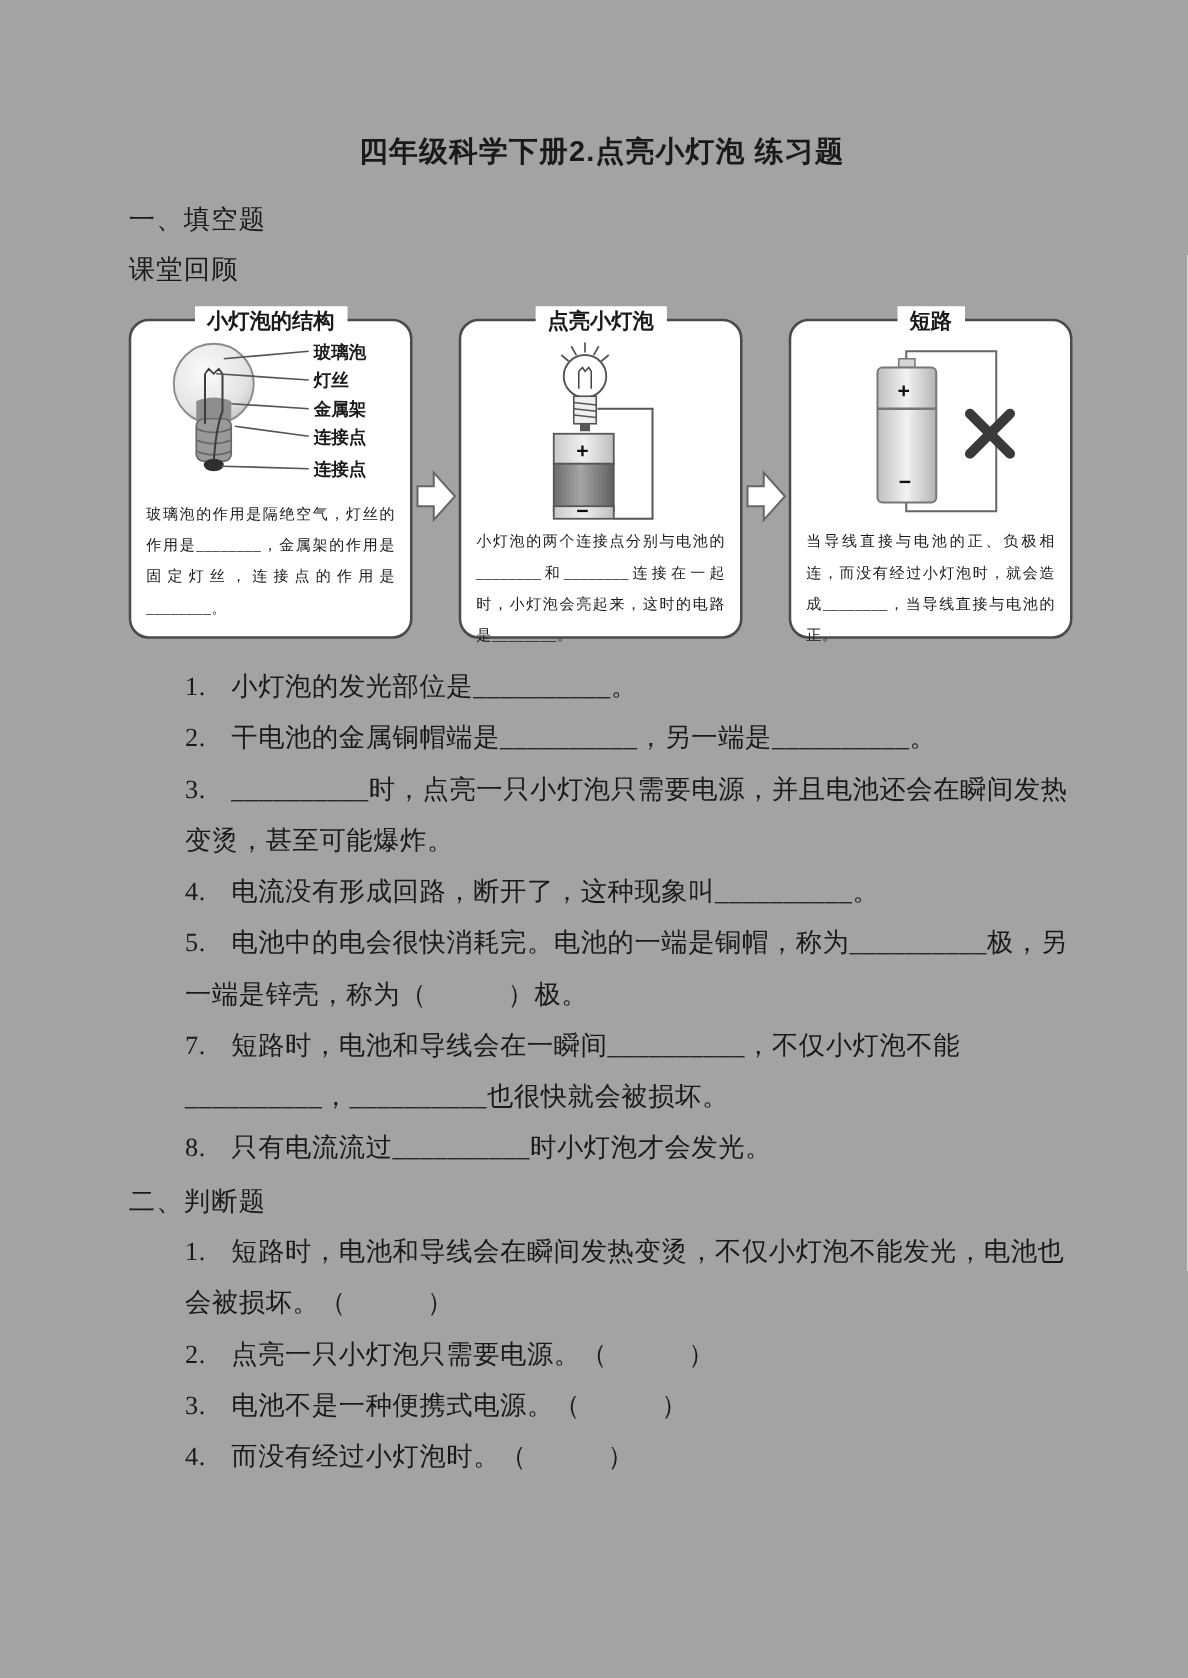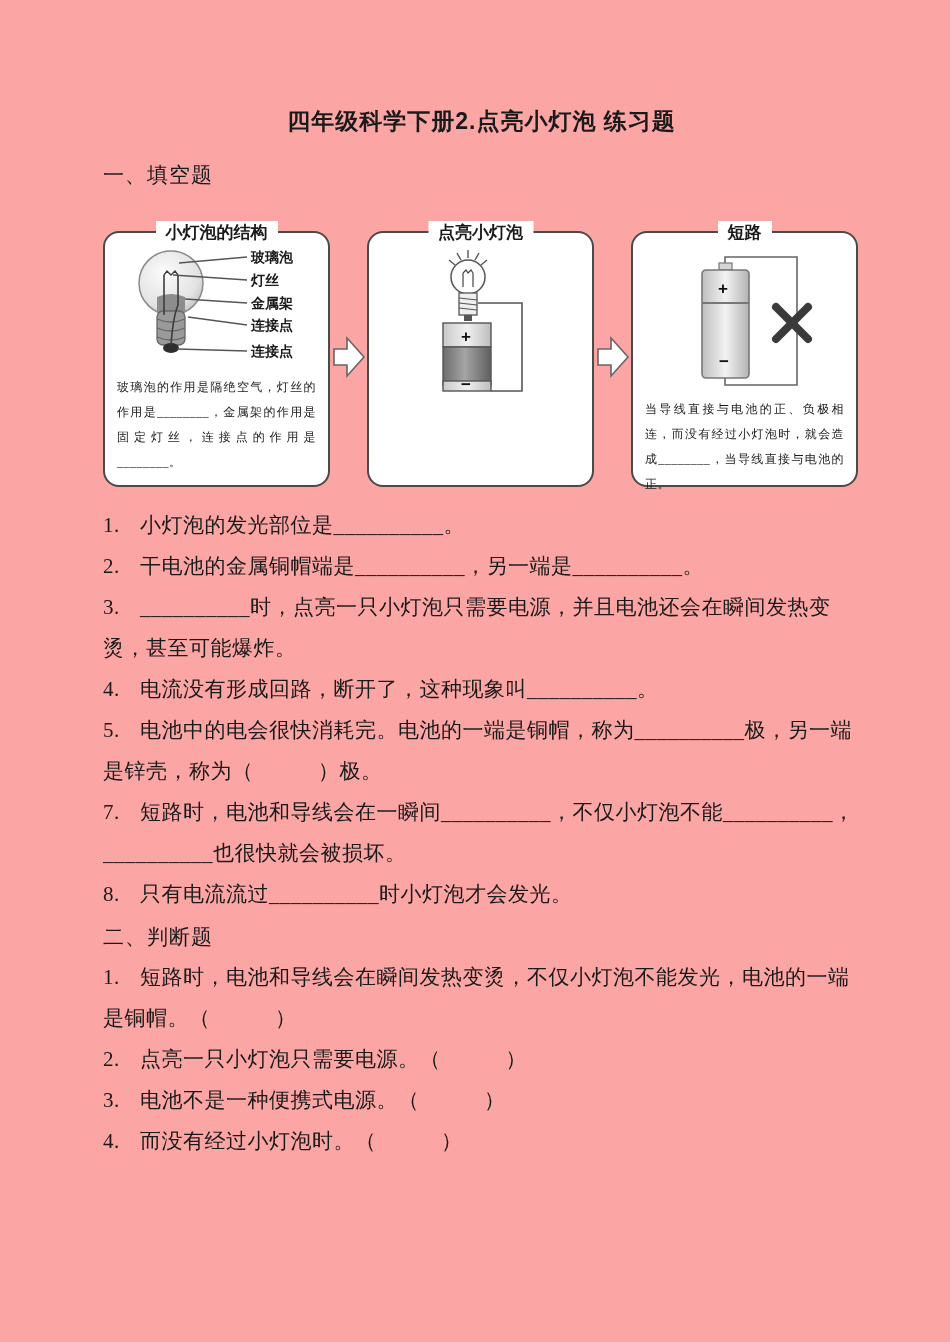--- a/index.html
+++ b/index.html
@@ -1,20 +1,20 @@
 <!DOCTYPE html>
 <html><head>
 <meta charset="utf-8">
 <style>
   html,body{margin:0;padding:0;background:#fff;}
   .sheet{
     position:relative;
     width:950px;height:1342px;
     box-sizing:border-box;
-    background:#fca5a5;
+    background:#a3a3a3;
     padding:106px 90px 0 103px;
     font-family:"Liberation Serif","DejaVu Serif",serif;
     color:#1a1a1a;
   }
   .doc-title{
     margin:0 0 18px 0;
     text-align:center;
     font-size:23px;
     font-weight:bold;
     font-family:"Liberation Sans","DejaVu Sans",sans-serif;
@@ -33,21 +33,21 @@
   }
   .panel{
     position:relative;
     width:227px;
     height:256px;
     box-sizing:border-box;
     border:2px solid #4a4a4a;
     border-radius:16px;
     background:#fff;
     flex:0 0 auto;
-    margin-top:24px;
+    margin-top:8px;
   }
   .panel-title{
     position:absolute;
     top:-12px;left:50%;
     transform:translateX(-50%);
     background:#fff;
     padding:0 10px;
     font-size:17px;
     font-weight:bold;
     white-space:nowrap;
@@ -75,38 +75,39 @@
     fill:#1a1a1a;
     font-family:"Liberation Sans","DejaVu Sans",sans-serif;
   }
   .svg-sign{
     font-size:17px;
     font-weight:bold;
     fill:#111;
     font-family:"Liberation Sans","DejaVu Sans",sans-serif;
   }
   
-  .q-list{margin-top:10px;}
+  .q-list{margin-top:10px;margin-left:45px;}
   .q{
     font-size:21px;
     line-height:41px;
     margin:0;
     letter-spacing:0.5px;
   }
   .qnum{display:inline-block;width:37px;}
   .section2{margin-top:2px;}
 </style>
 </head>
 <body>
 
 <div class="sheet">
 
   <h1 class="doc-title">四年级科学下册2.点亮小灯泡 练习题</h1>
 
   <div class="heading">一、填空题</div>
+  <div class="heading">课堂回顾</div>
 
   <div class="panels-row">
 
     <div class="panel">
       <div class="panel-title">小灯泡的结构</div>
       <svg class="panel-diagram" width="203" height="128" viewBox="0 0 203 128">
         <defs>
           <radialGradient id="g-bulb1" cx="40%" cy="35%" r="75%">
             <stop offset="0%" stop-color="#fbfbfb"></stop>
             <stop offset="70%" stop-color="#e3e3e3"></stop>
@@ -179,20 +180,21 @@
         <rect x="78" y="48" width="18" height="22" fill="#efefef" stroke="#555" stroke-width="1.3"></rect>
         <path d="M78 53 L96 55 M78 58 L96 60 M78 63 L96 65" stroke="#555" stroke-width="1.1"></path>
         <rect x="83" y="70" width="8" height="6" fill="#555"></rect>
 
         <rect x="62" y="78" width="48" height="24" fill="url(#g-cap2)" stroke="#555" stroke-width="1.4"></rect>
         <rect x="62" y="102" width="48" height="38" fill="url(#g-bat2)" stroke="#555" stroke-width="1.4"></rect>
         <rect x="62" y="136" width="48" height="10" fill="url(#g-cap2)" stroke="#555" stroke-width="1.4"></rect>
         <text class="svg-sign" x="80" y="97">+</text>
         <text class="svg-sign" x="80" y="145">−</text>
       </svg>
+      <div class="panel-text">小灯泡的两个连接点分别与电池的________和________连接在一起时，小灯泡会亮起来，这时的电路是________。</div>
     </div>
 
     <div class="arrow-cell">
       <svg width="34" height="56" viewBox="0 0 34 56">
         <polygon points="2,20 15,20 15,9 32,28 15,47 15,36 2,36" fill="#fff" stroke="#666" stroke-width="1.6"></polygon>
       </svg>
     </div>
 
     <div class="panel">
       <div class="panel-title">短路</div>
@@ -229,19 +231,19 @@
     <p class="q"><span class="qnum">2.</span><span>干电池的金属铜帽端是__________，另一端是__________。</span></p>
     <p class="q"><span class="qnum">3.</span><span>__________时，点亮一只小灯泡只需要电源，并且电池还会在瞬间发热变烫，甚至可能爆炸。</span></p>
     <p class="q"><span class="qnum">4.</span><span>电流没有形成回路，断开了，这种现象叫__________。</span></p>
     <p class="q"><span class="qnum">5.</span><span>电池中的电会很快消耗完。电池的一端是铜帽，称为__________极，另一端是锌壳，称为（　　　）极。</span></p>
     <p class="q"><span class="qnum">7.</span><span>短路时，电池和导线会在一瞬间__________，不仅小灯泡不能__________，__________也很快就会被损坏。</span></p>
     <p class="q"><span class="qnum">8.</span><span>只有电流流过__________时小灯泡才会发光。</span></p>
   </div>
 
   <div class="heading section2">二、判断题</div>
   <div class="q-list" style="margin-top:0;">
-    <p class="q"><span class="qnum">1.</span><span>短路时，电池和导线会在瞬间发热变烫，不仅小灯泡不能发光，电池的一端是铜帽。（　　　）</span></p>
+    <p class="q"><span class="qnum">1.</span><span>短路时，电池和导线会在瞬间发热变烫，不仅小灯泡不能发光，电池也会被损坏。（　　　）</span></p>
     <p class="q"><span class="qnum">2.</span><span>点亮一只小灯泡只需要电源。（　　　）</span></p>
     <p class="q"><span class="qnum">3.</span><span>电池不是一种便携式电源。（　　　）</span></p>
     <p class="q"><span class="qnum">4.</span><span>而没有经过小灯泡时。（　　　）</span></p>
   </div>
 
 </div>
 
 </body></html>

